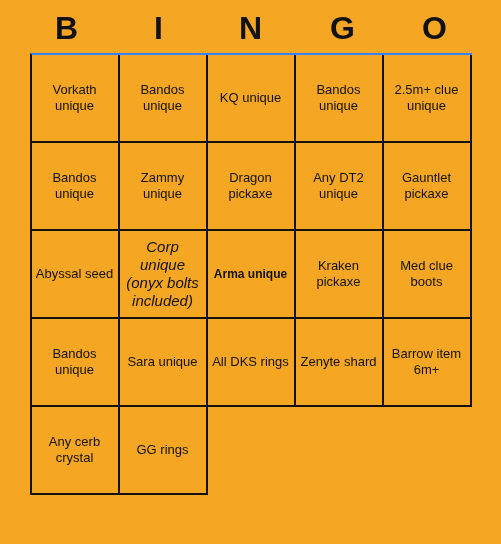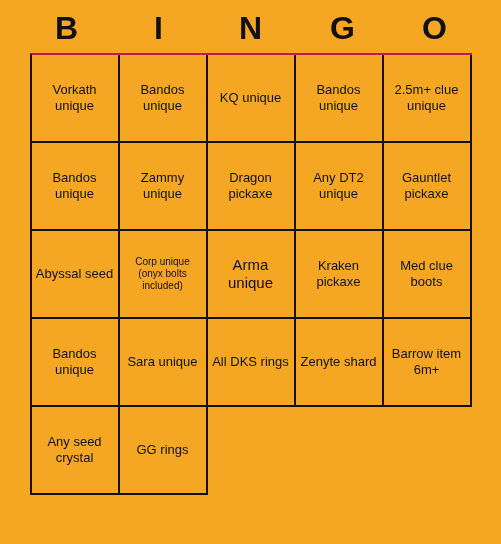--- a/index.html
+++ b/index.html
@@ -24,41 +24,42 @@
       font-weight: bold;
       color: #111;
       width: 72px;
       text-align: center;
     }
     .bingo-grid {
       display: grid;
       grid-template-columns: repeat(5, 88px);
       grid-template-rows: repeat(5, 88px);
       border-left: 2px solid #111;
-      border-top: 2px solid #be185d;
+      border-top: 2px solid #3b82f6;
     }
     .bingo-cell {
       border-right: 2px solid #111;
       border-bottom: 2px solid #111;
       background: #f5a623;
       display: flex;
       align-items: center;
       justify-content: center;
       text-align: center;
       padding: 4px;
       font-size: 13px;
       line-height: 1.2;
       color: #111;
     }
     .bingo-cell.bold {
-      font-weight: normal;
-      font-size: 15px;
+      font-weight: bold;
+      font-size: 12px;
     }
     .bingo-cell.small {
-      font-size: 10px;
+      font-size: 15px;
+      font-style: italic;
     }
   </style>
 </head>
 <body>
 
 <div class="bingo-header">
 <div class="bingo-letter">B</div>
     <div class="bingo-letter">I</div>
     <div class="bingo-letter">N</div>
     <div class="bingo-letter">G</div>
@@ -79,15 +80,15 @@
     <div class="bingo-cell">Abyssal seed</div>
     <div class="bingo-cell small">Corp unique (onyx bolts included)</div>
     <div class="bingo-cell bold">Arma unique</div>
     <div class="bingo-cell">Kraken pickaxe</div>
     <div class="bingo-cell">Med clue boots</div>
     <div class="bingo-cell">Bandos unique</div>
     <div class="bingo-cell">Sara unique</div>
     <div class="bingo-cell">All DKS rings</div>
     <div class="bingo-cell">Zenyte shard</div>
     <div class="bingo-cell">Barrow item 6m+</div>
-    <div class="bingo-cell">Any seed crystal</div>
+    <div class="bingo-cell">Any cerb crystal</div>
     <div class="bingo-cell">GG rings</div>
   </div>
 
 </body></html>

